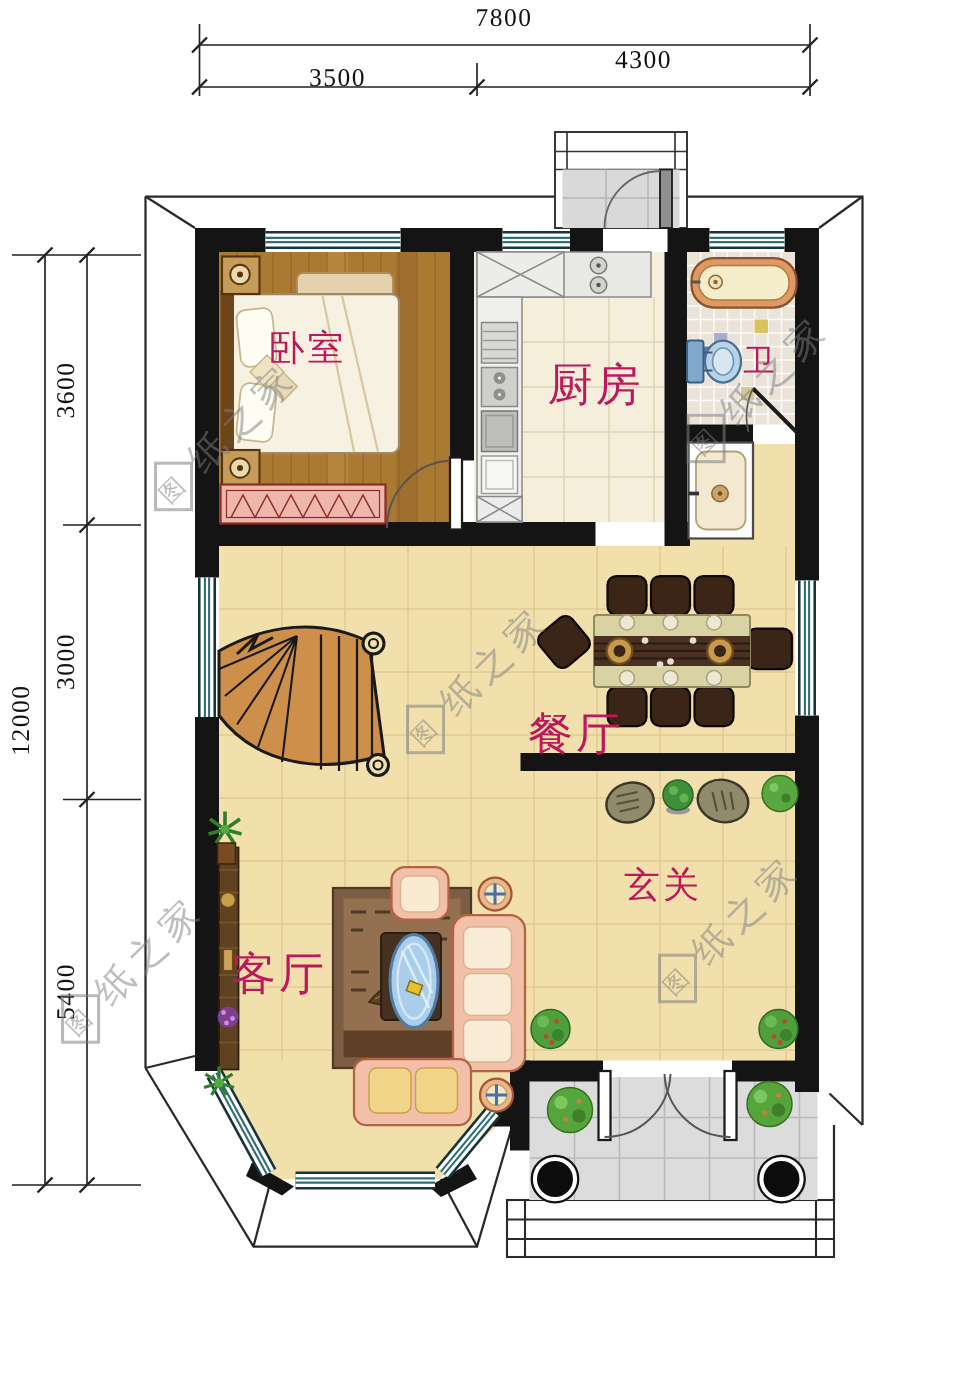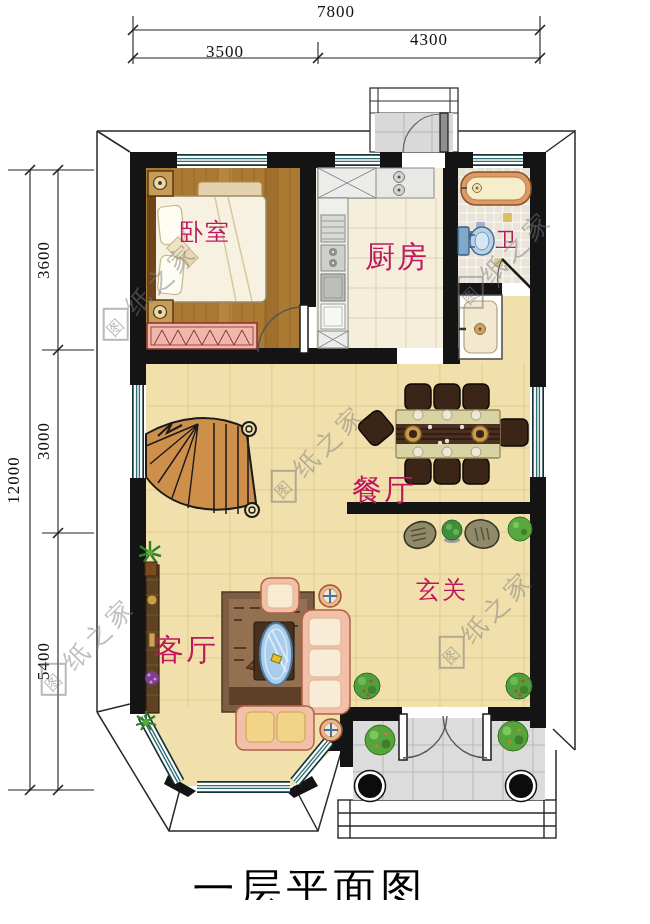--- a/index.html
+++ b/index.html
@@ -458,15 +458,14 @@
   </div>
   <div class="wm" style="left:486px;top:618px">
     <span class="wm-logo"><span class="wm-logo-inner">图</span></span>
     <span>纸之家</span>
   </div>
   <div class="wm" style="left:318px;top:452px">
     <span class="wm-logo"><span class="wm-logo-inner">图</span></span>
     <span>纸之家</span>
   </div>
 
-  <div id="plan-title" style="left:310px;top:889px">一层平面图</div>
 
 </div>
 
 </body></html>

